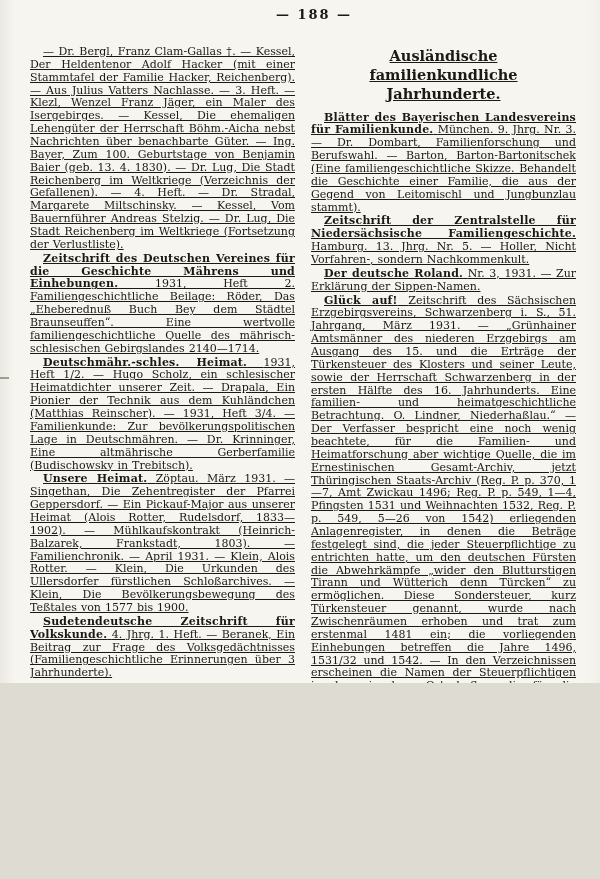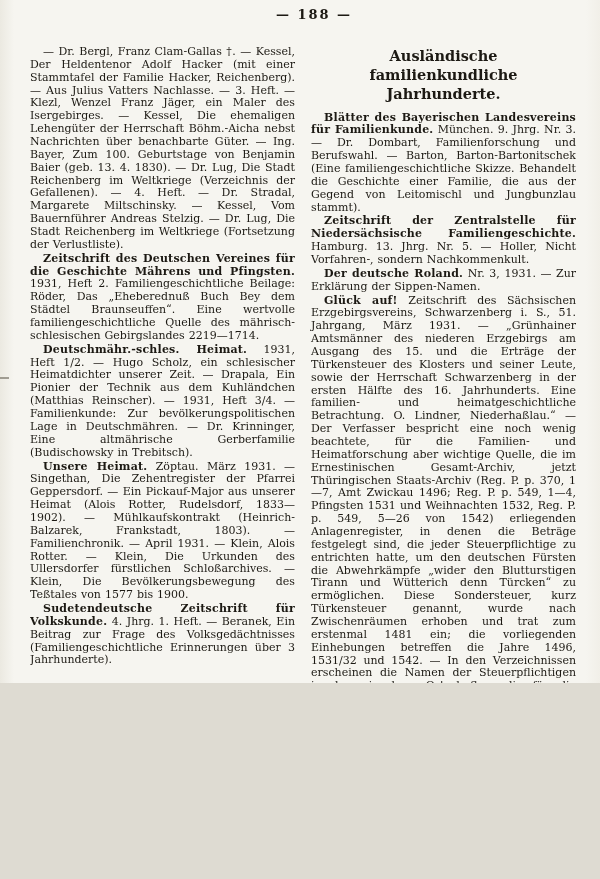--- a/index.html
+++ b/index.html
@@ -16,21 +16,21 @@
     background:linear-gradient(90deg, #ebe9e1 0px, #f6f5f0 14px, #f6f5f0 586px, #f1efe8 600px);
     padding-left:28px;
   }
   .page-number {
     position:absolute; top:7px; left:0; width:100%;
     text-align:center; font-size:13px; letter-spacing:2px;
     font-weight:bold;
   }
   .columns {
     position:absolute; top:46px; left:30px; width:546px; height:706px;
-    display:flex; gap:16px; overflow:hidden;
+    display:flex; gap:16px; overflow:hidden;text-decoration:underline;
   }
   .col {
     width:265px; flex:0 0 265px;
     text-align:justify;
     font-size:11px; line-height:1.17;
     word-spacing:0.5px;
   }
   .para { margin:0 0 1px 0; text-indent:13px; }
   .para .lead { font-weight:bold; letter-spacing:0.2px; }
   .col-heading {
@@ -65,22 +65,22 @@
   <div class="page-number">— 188 —</div>
 
   <div class="columns">
 
     <div class="col">
       <p class="para">
         <b class="lead"></b>
         <span>— Dr. Bergl, Franz Clam-Gallas †. — Kessel, Der Heldentenor Adolf Hacker (mit einer Stammtafel der Familie Hacker, Reichenberg). — Aus Julius Vatters Nachlasse. — 3. Heft. — Klezl, Wenzel Franz Jäger, ein Maler des Isergebirges. — Kessel, Die ehemaligen Lehengüter der Herrschaft Böhm.-Aicha nebst Nachrichten über benachbarte Güter. — Ing. Bayer, Zum 100. Geburtstage von Benjamin Baier (geb. 13. 4. 1830). — Dr. Lug, Die Stadt Reichenberg im Weltkriege (Verzeichnis der Gefallenen). — 4. Heft. — Dr. Stradal, Margarete Miltschinsky. — Kessel, Vom Bauernführer Andreas Stelzig. — Dr. Lug, Die Stadt Reichenberg im Weltkriege (Fortsetzung der Verlustliste).</span>
       </p>
       <p class="para">
-        <b class="lead">Zeitschrift des Deutschen Vereines für die Geschichte Mährens und Pfingsten.</b>
-        <span>1931, Heft 2. Familiengeschichtliche Beilage: Röder, Das „Eheberednuß Buch Bey dem Städtel Braunseuffen“. Eine wertvolle familiengeschichtliche Quelle des mährisch-schlesischen Gebirgslandes 2219—1714.</span>
+        <b class="lead">Zeitschrift des Deutschen Vereines für die Geschichte Mährens und Einhebungen.</b>
+        <span>1931, Heft 2. Familiengeschichtliche Beilage: Röder, Das „Eheberednuß Buch Bey dem Städtel Braunseuffen“. Eine wertvolle familiengeschichtliche Quelle des mährisch-schlesischen Gebirgslandes 2140—1714.</span>
       </p>
       <p class="para">
         <b class="lead">Deutschmähr.-schles. Heimat.</b>
         <span>1931, Heft 1/2. — Hugo Scholz, ein schlesischer Heimatdichter unserer Zeit. — Drapala, Ein Pionier der Technik aus dem Kuhländchen (Matthias Reinscher). — 1931, Heft 3/4. — Familienkunde: Zur bevölkerungspolitischen Lage in Deutschmähren. — Dr. Krinninger, Eine altmährische Gerberfamilie (Budischowsky in Trebitsch).</span>
       </p>
       <p class="para">
         <b class="lead">Unsere Heimat.</b>
         <span>Zöptau. März 1931. — Singethan, Die Zehentregister der Pfarrei Geppersdorf. — Ein Pickauf-Major aus unserer Heimat (Alois Rotter, Rudelsdorf, 1833—1902). — Mühlkaufskontrakt (Heinrich-Balzarek, Frankstadt, 1803). — Familienchronik. — April 1931. — Klein, Alois Rotter. — Klein, Die Urkunden des Ullersdorfer fürstlichen Schloßarchives. — Klein, Die Bevölkerungsbewegung des Teßtales von 1577 bis 1900.</span>
       </p>
       <p class="para">

